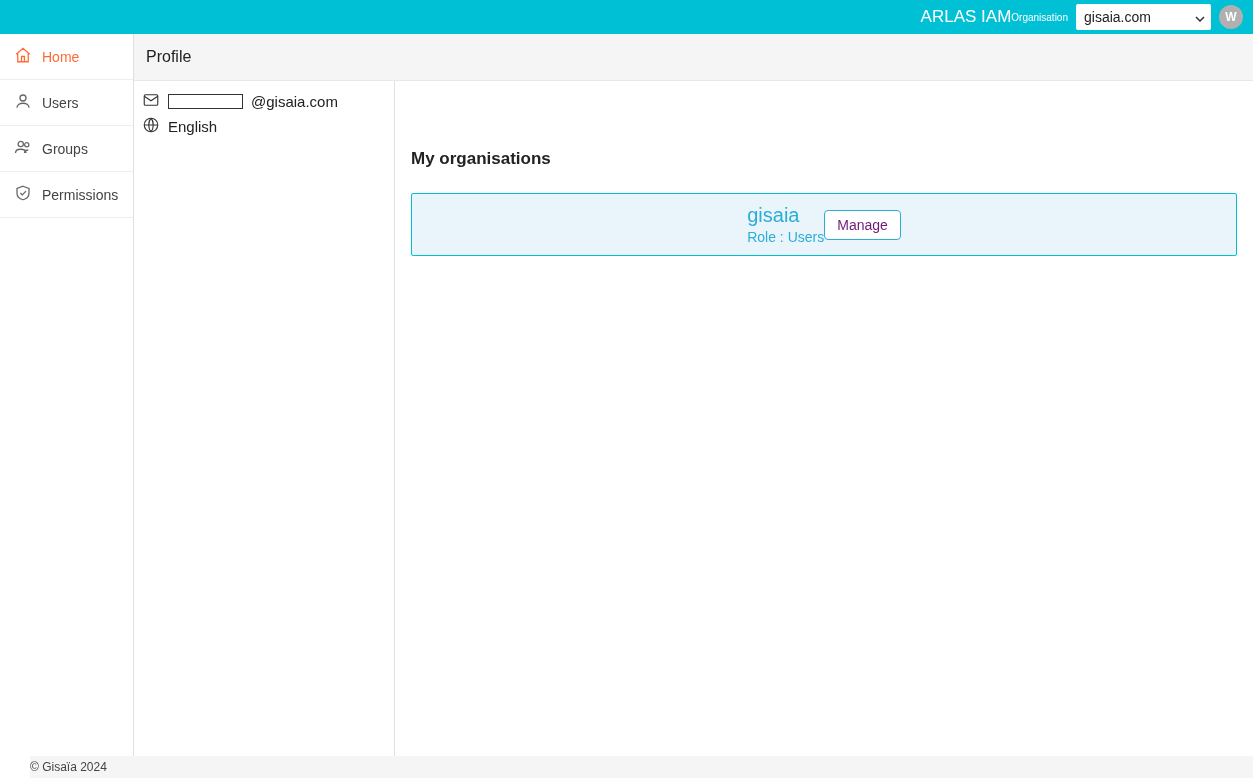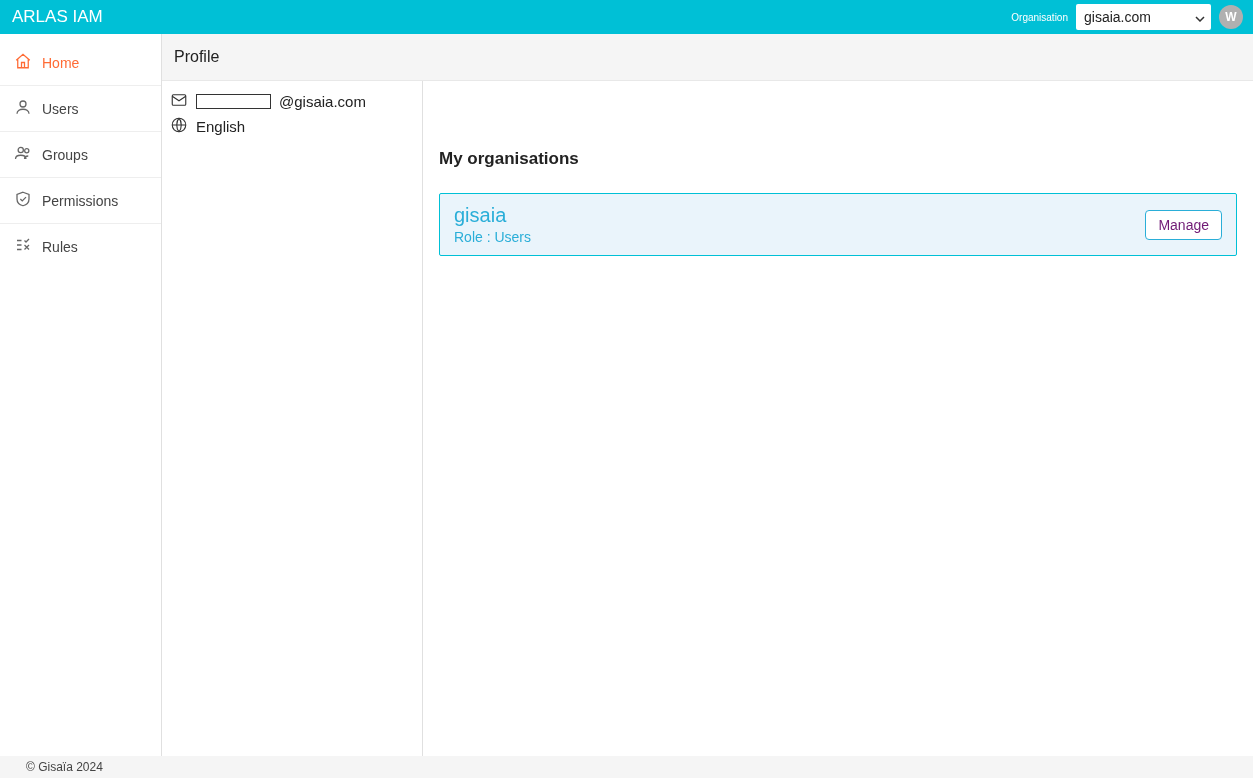--- a/index.html
+++ b/index.html
@@ -3,21 +3,21 @@
   <meta charset="utf-8">
   <style>
     * { margin: 0; padding: 0; box-sizing: border-box; }
     body { font-family: Arial, Helvetica, sans-serif; font-size: 14px; color: #222; background: #fff; }
     
     .topbar {
       height: 34px;
       background: #00c0d6;
       display: flex;
       align-items: center;
-      justify-content: space-between;
+      justify-content: flex-end;
       padding: 0 10px;
       color: #fff;
     }
     .topbar-title { font-size: 17px; font-weight: 400; padding-left: 2px; }
     .topbar-right { display: flex; align-items: center; gap: 8px; }
     .org-label { font-size: 10px; }
     .org-select {
       background: #fff;
       color: #222;
       height: 26px;
@@ -38,23 +38,23 @@
       width: 24px; height: 24px; border-radius: 50%;
       background: #b0b0b0; color: #fff;
       display: inline-flex; align-items: center; justify-content: center;
       font-size: 12px; font-weight: 600;
       cursor: pointer;
     }
 
     .shell { display: flex; height: calc(100vh - 34px - 22px); }
 
     .sidebar {
-      width: 162px;
+      width: 134px;
       border-right: 1px solid #e0e0e0;
-      padding-top: 6px;
+      padding-top: 0;
       background: #fff;
     }
     .side-item {
       display: flex;
       align-items: center;
       gap: 10px;
       padding: 12px 14px;
       border-bottom: 1px solid #eee;
       cursor: pointer;
       color: #444;
@@ -90,42 +90,43 @@
     .main-col { flex: 1; padding: 24px 16px 16px 16px; }
     .section-title { font-size: 17px; font-weight: 700; margin-bottom: 24px; margin-top: 44px; }
 
     .org-card {
       border: 1.5px solid #00c0d6;
       background: #eaf4fb;
       border-radius: 2px;
       padding: 10px 14px;
       display: flex;
       align-items: center;
-      justify-content: space-between;
+      justify-content: center;
     }
     .org-card-left .org-name { color: #2aaed8; font-size: 20px; }
     .org-card-left .org-role { color: #2aaed8; font-size: 14px; margin-top: 2px; }
     .manage-btn {
       border: 1px solid #2aaed8;
       color: #701a75;
       background: #fff;
       padding: 6px 12px;
       border-radius: 4px;
       font-size: 14px;
       cursor: pointer;
     }
 
     .footer {
       height: 22px;
       background: #f5f5f5;
       font-size: 12px;
       color: #444;
       display: flex;
       align-items: center;
-      padding: 0 26px;
+      padding: 0 0;
+      margin-left: 30px;
     }
 
     svg.ico { width: 18px; height: 18px; fill: none; stroke-width: 1.7; }
     svg.ico-sm { width: 18px; height: 18px; fill: none; stroke: #333; stroke-width: 1.5; }
   </style>
 </head>
 <body>
 
 <div class="topbar">
   <div class="topbar-title">ARLAS IAM</div>
@@ -175,29 +176,20 @@
       <span>Groups</span>
     </div>
     <div class="side-item">
       <span>
         <svg class="ico" viewBox="0 0 24 24">
             <path d="M12 3 L20 6 V12 C20 17 16 20 12 21 C8 20 4 17 4 12 V6 Z"></path>
             <path d="M8.5 12 L11 14.5 L16 9.5"></path>
           </svg>
       </span>
       <span>Permissions</span>
-    </div>
-    <div class="side-item last-group-end">
-      <span>
-        <svg class="ico" viewBox="0 0 24 24">
-            <path d="M4 6 H10 M4 12 H10 M4 18 H10"></path>
-            <path d="M14 6 L16 8 L20 4 M14 12 L20 18 M20 12 L14 18"></path>
-          </svg>
-      </span>
-      <span>Rules</span>
     </div>
   </nav>
 
   <div class="content">
     <div class="page-title">Profile</div>
     <div class="content-body">
       <div class="profile-col">
         <div class="info-row">
           <span>
             <svg class="ico-sm" viewBox="0 0 24 24">

